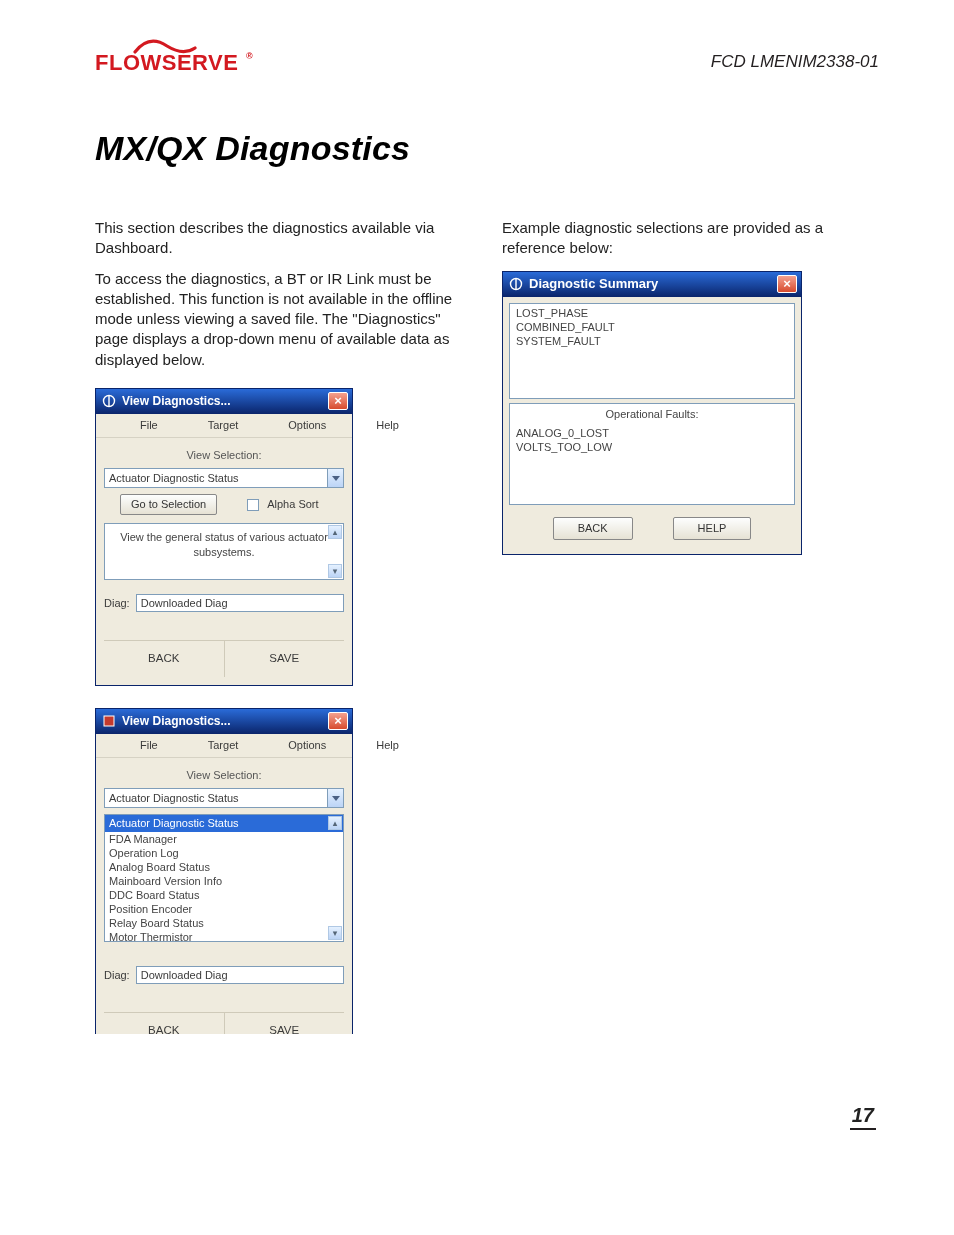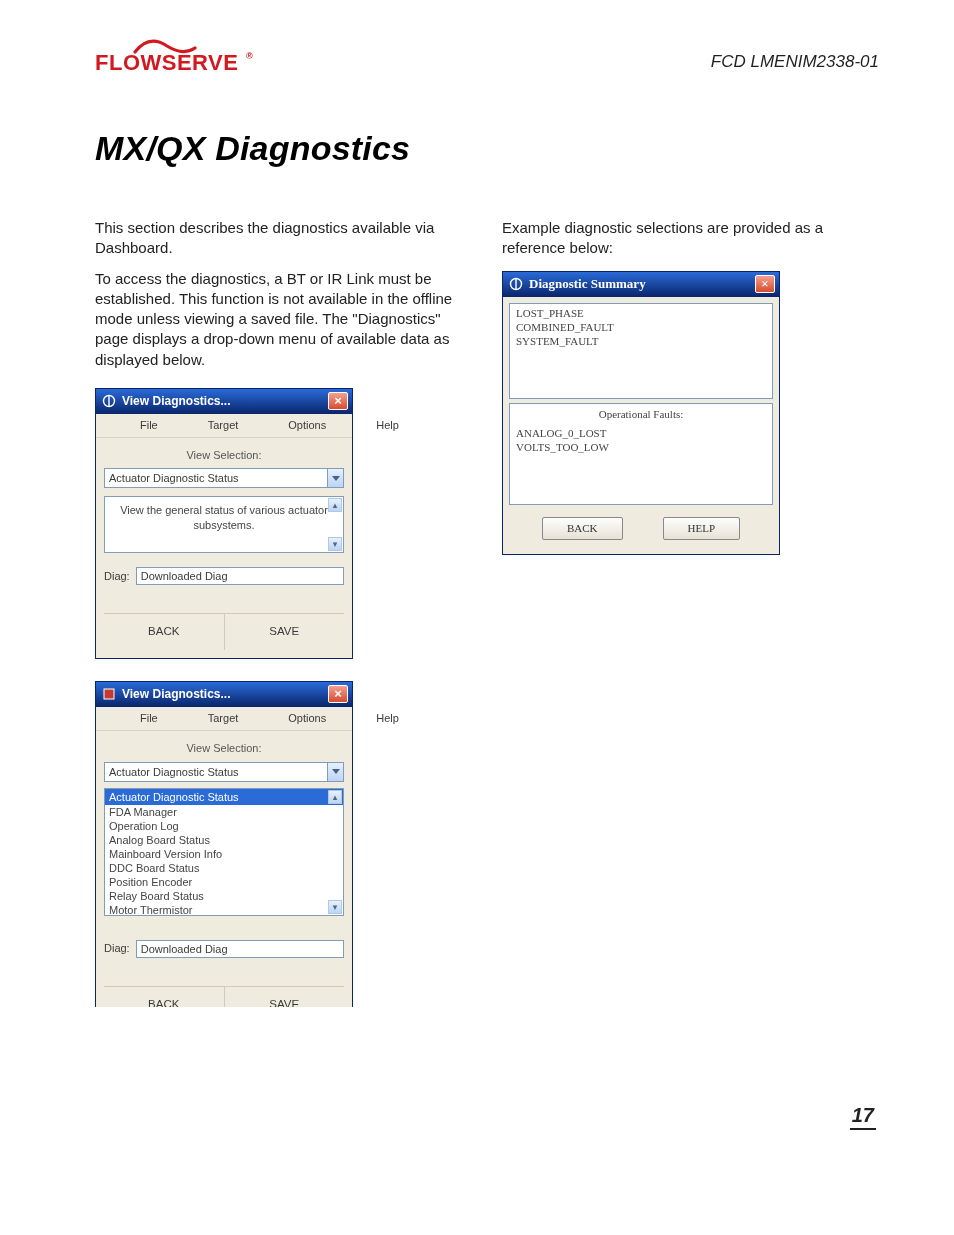--- a/index.html
+++ b/index.html
@@ -157,21 +157,21 @@
   .listbox .li { padding:0px 4px; line-height:14px;}
   .listbox .sc-up, .listbox .sc-dn {
     position:absolute; right:1px; width:14px;height:14px;
     background:linear-gradient(#e5f1ff,#bcd4f6);
     border:1px solid #b0c8e4;
     font-size: 9px; line-height: 12px; text-align:center; color:#567;
   }
   .listbox .sc-up{top:1px}.listbox .sc-dn{bottom:1px}
   .win2 { margin-top: 22px; width: 258px; }
   
-  .win-sum { width: 278px; margin-top: 0; font-family: Liberation Serif, serif; }
+  .win-sum { width: 300px; margin-top: 0; }
   .sum-panel { background:#fff; border:1px solid #7f9db9; margin: 6px 6px 4px; }
   .sum-head {
     text-align:center; padding:3px 0;
     color:#444; font-size:11px;
     position: relative;
   }
   .sum-head .led {
     position:absolute; right:4px; top:3px;
     width:10px;height:10px;border-radius:50%;
     border: 1px solid #888;
@@ -242,20 +242,25 @@
           <span>Options</span>
           <span>Help</span>
         </div>
         <div class="body">
           <div class="centerlabel">View Selection:</div>
           <div class="combo">
             <div class="ctext">Actuator Diagnostic Status</div>
             <div class="carrow">
                 <div class="tiny-tri"></div>
               </div>
+          </div>
+          <div class="chkrow">
+            <span class="xp-btn gotobtn">Go to Selection</span>
+            <span class="chkbox"></span>
+            <span>Alpha Sort</span>
           </div>
           <div class="descbox">
             <span>View the general status of various actuator subsystems.</span>
             <div class="sc-up">▴</div>
             <div class="sc-dn">▾</div>
           </div>
           <div class="diagrow">
             <span>Diag:</span>
             <div class="diagfield">Downloaded Diag</div>
           </div>

